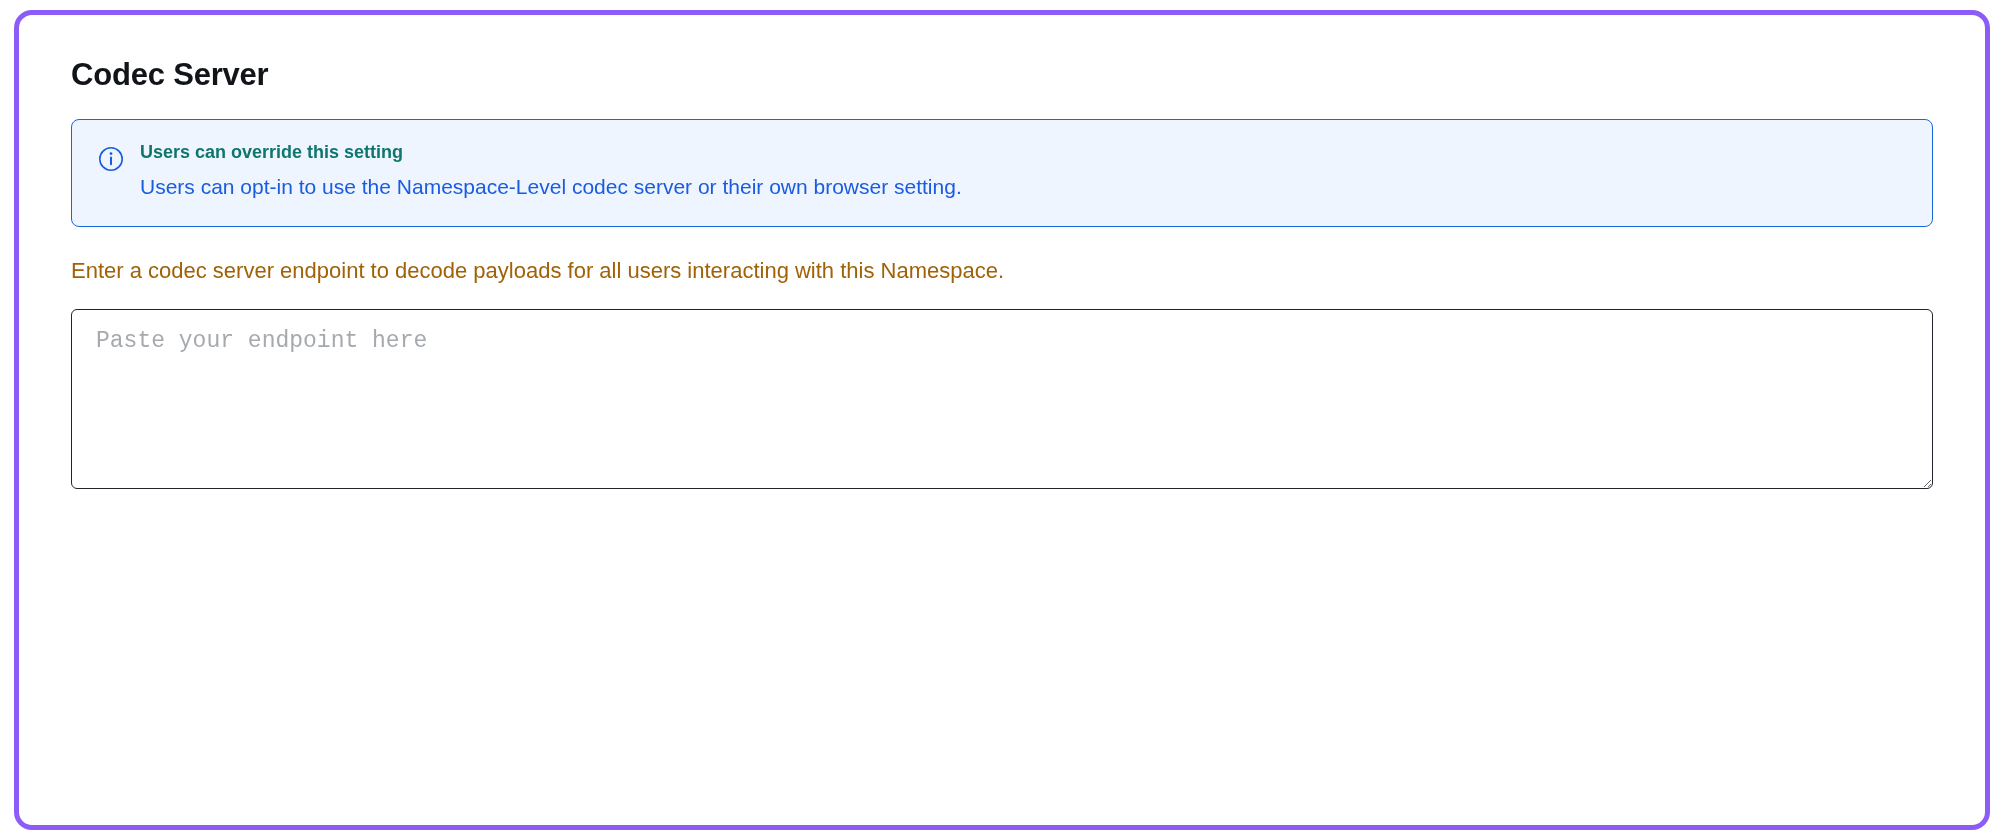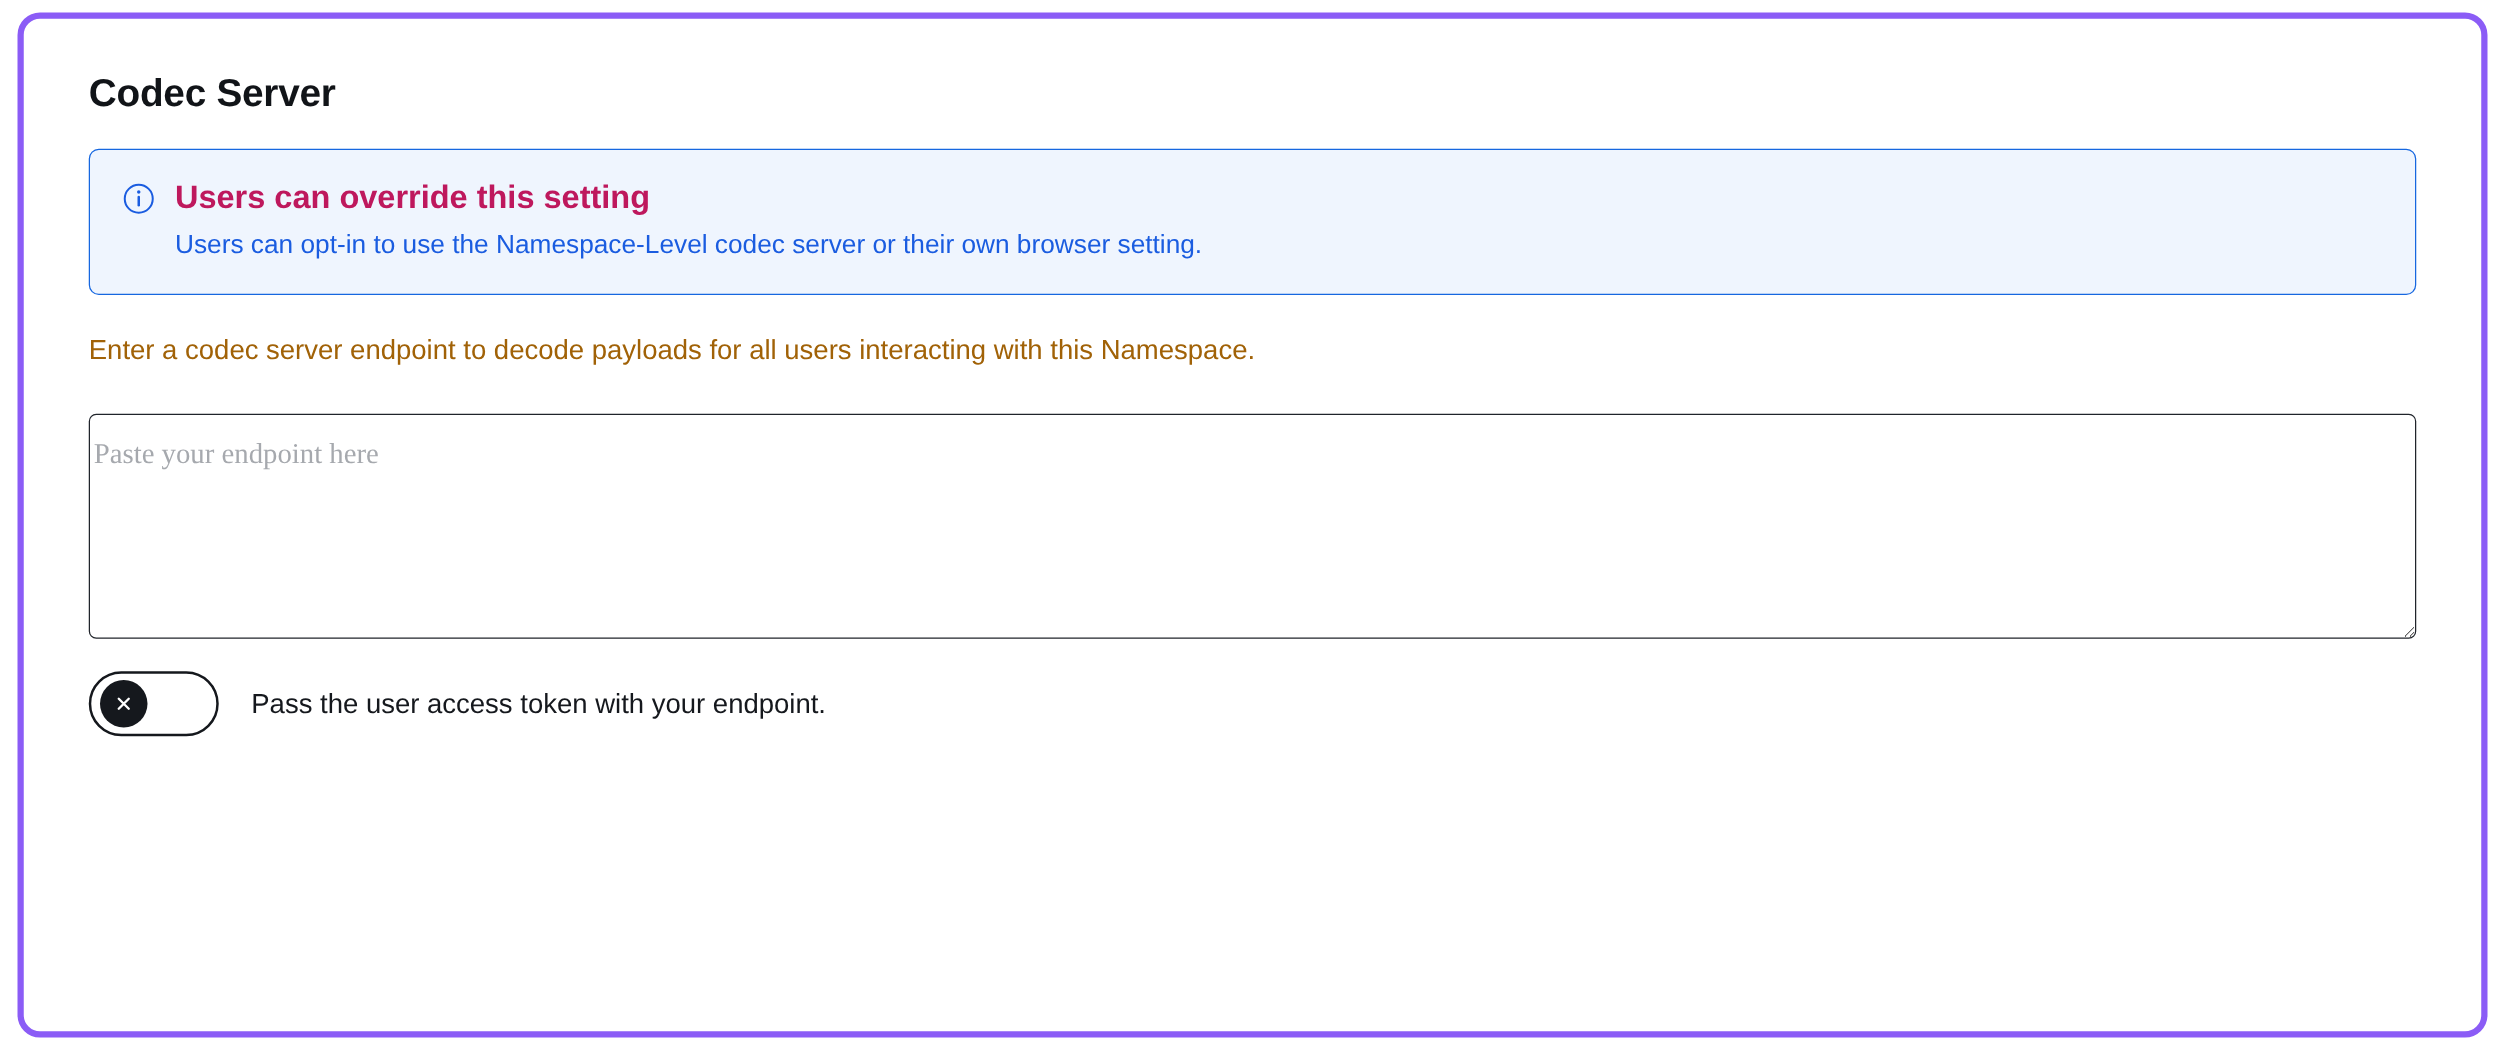--- a/index.html
+++ b/index.html
@@ -59,52 +59,52 @@
     display: block;
   }
 
   .callout-text {
     display: flex;
     flex-direction: column;
     gap: 10px;
   }
 
   .callout-heading {
-    font-size: 26px;
+    font-size: 18px;
     font-weight: bold;
-    color: #be185d;
+    color: #0f766e;
     line-height: 1.2;
   }
 
   .callout-body {
     font-size: 21px;
     color: #1a5ce0;
     line-height: 1.25;
   }
 
   .description {
     margin: 30px 8px 0 8px;
     font-size: 22px;
     color: #a16207;
     line-height: 1.3;
   }
 
   .endpoint-textarea {
     box-sizing: border-box;
     display: block;
     width: calc(100% - 16px);
-    margin: 36px 8px 0 8px;
+    margin: 24px 8px 0 8px;
     height: 180px;
     border: 1.5px solid #20242b;
     border-radius: 6px;
     background: #ffffff;
-    font-family: Liberation Serif, serif;
+    font-family: Liberation Mono, monospace;
     font-size: 23px;
     color: #15181d;
-    padding: 18px 3px;
+    padding: 18px 24px;
     resize: vertical;
     outline: none;
   }
 
   .endpoint-textarea::placeholder {
     color: #a6a9ae;
   }
 
   .toggle-row {
     display: flex;
@@ -168,26 +168,16 @@
       <span class="callout-text">
         <span class="callout-heading">Users can override this setting</span>
         <span class="callout-body">Users can opt-in to use the Namespace-Level codec server or their own browser setting.</span>
       </span>
     </div>
 
     <div class="description">Enter a codec server endpoint to decode payloads for all users interacting with this Namespace.</div>
 
     <textarea class="endpoint-textarea" placeholder="Paste your endpoint here" style=""></textarea>
 
-    <div class="toggle-row">
-      <div class="toggle">
-        <span class="knob">
-          <svg width="20" height="20" viewBox="0 0 20 20" aria-hidden="true">
-            <path d="M6 6 L14 14 M14 6 L6 14" stroke="#ffffff" stroke-width="1.9" stroke-linecap="round"></path>
-          </svg>
-        </span>
-      </div>
-      <span class="toggle-label">Pass the user access token with your endpoint.</span>
-    </div>
 
 
   </div>
 </div>
 
 </body></html>

